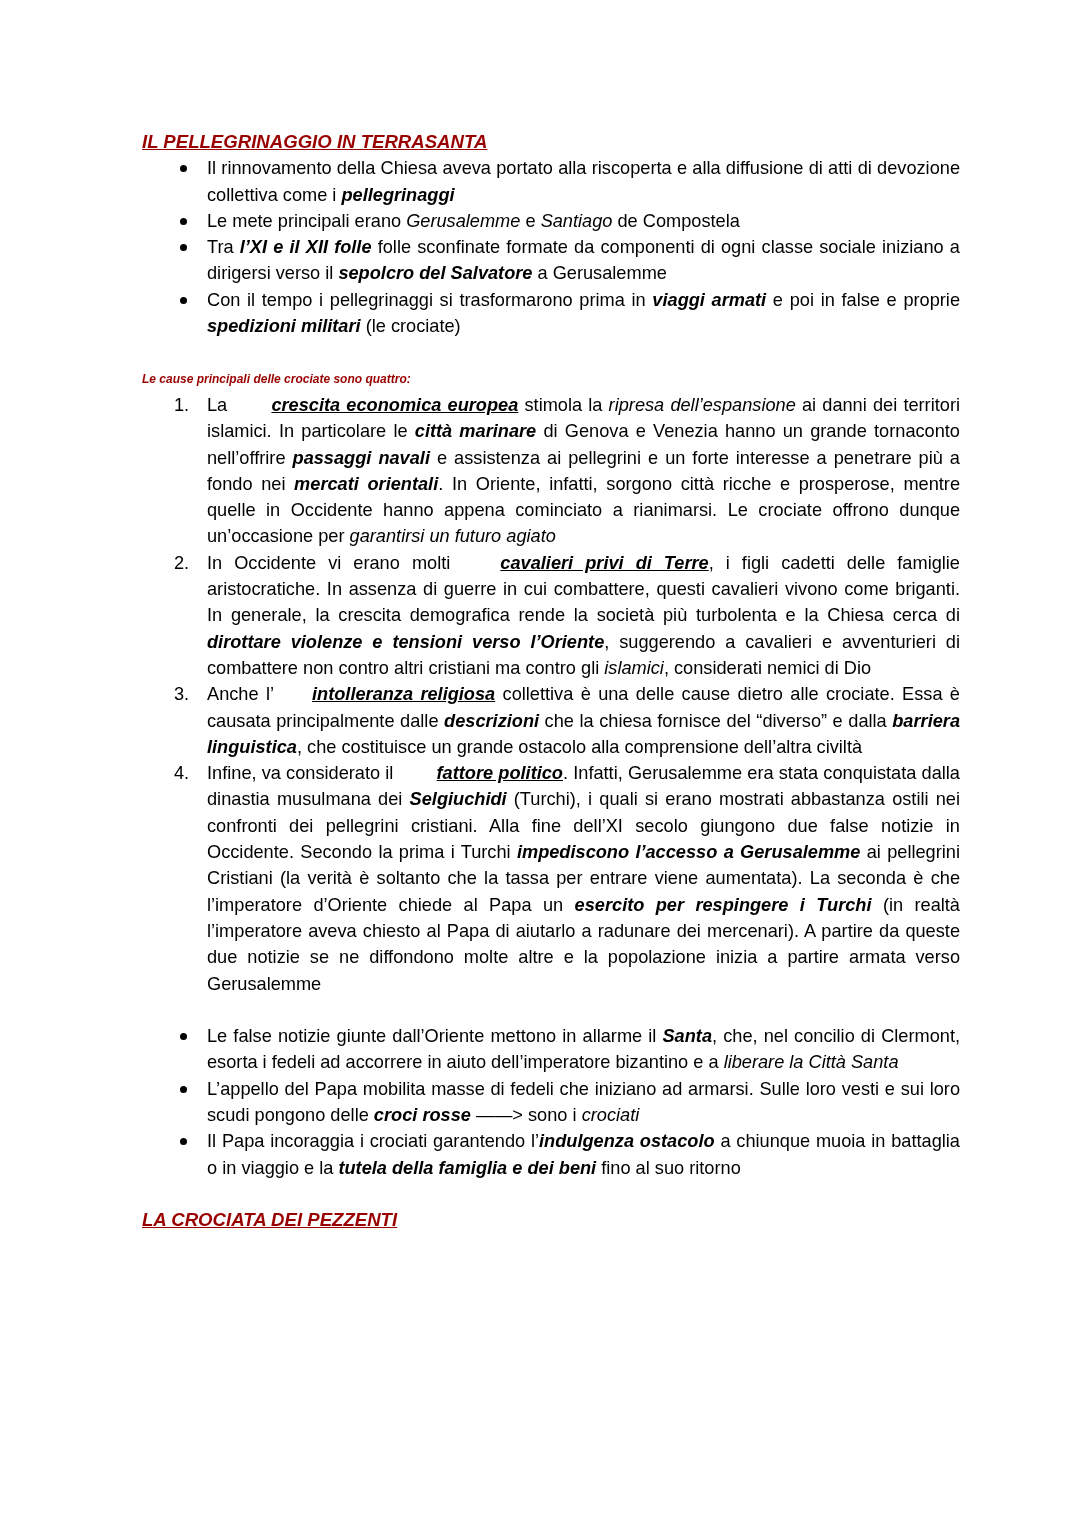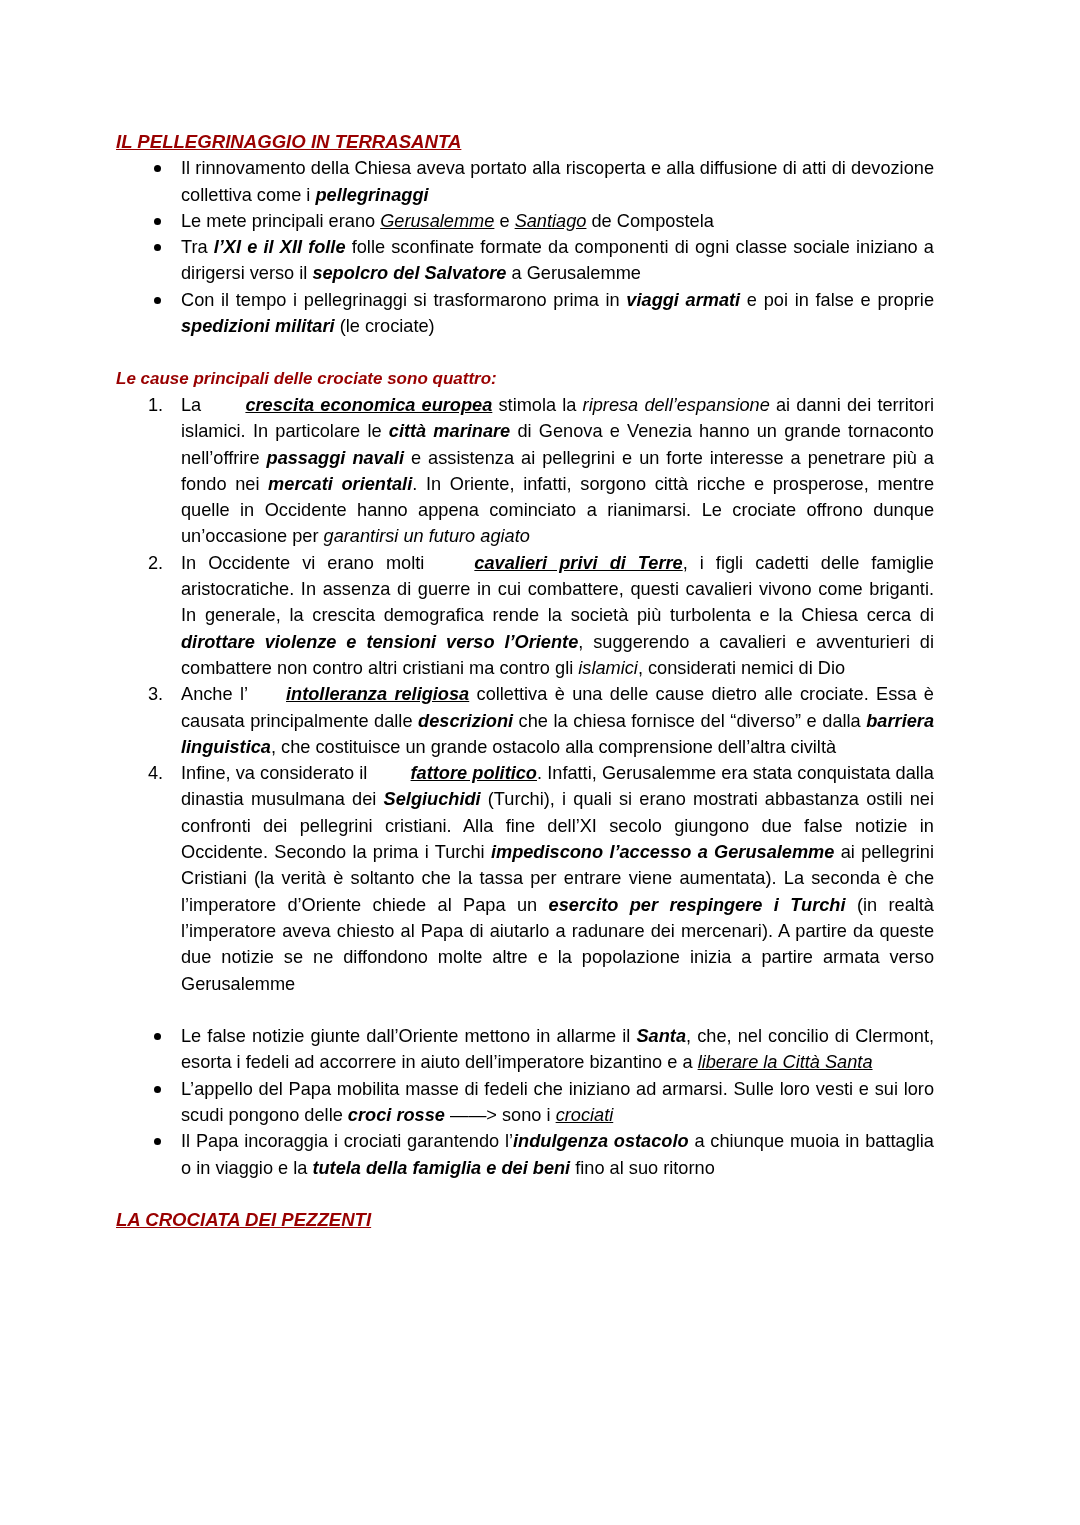--- a/index.html
+++ b/index.html
@@ -12,38 +12,38 @@
       height: 1525px;
       position: relative;
       overflow: hidden;
       font-family: "Liberation Sans", sans-serif;
       color: #000000;
       font-size: 18.2px;
       line-height: 26.3px;
     }
     .page {
       position: absolute;
-      left: 116px;
+      left: 142px;
       top: 129px;
       width: 818px;
     }
     .heading {
       color: #990000;
       font-weight: bold;
       font-style: italic;
       text-decoration: underline;
       font-size: 18.6px;
       line-height: 26.3px;
       margin: 0;
     }
     .subheading {
       color: #990000;
       font-weight: bold;
       font-style: italic;
-      font-size: 17px;
+      font-size: 12px;
       line-height: 26.3px;
       margin: 0;
     }
     ul.bullets, ol.numbered {
       margin: 0;
       padding: 0;
       list-style: none;
     }
     .item {
       position: relative;
@@ -61,21 +61,21 @@
       background: #000;
     }
     .num-marker {
       position: absolute;
       left: 32px;
       top: 0;
     }
     .i { font-style: italic; }
     .bi { font-weight: bold; font-style: italic; }
     .biu { font-weight: bold; font-style: italic; text-decoration: underline; margin-left: 38px; }
-    .iu { font-style: italic; text-decoration: underline; }
+    .iu { font-style: italic; }
     .gap { height: 26.3px; }
   </style>
 </head>
 <body>
 
 <div class="page">
 
   <h2 class="heading">IL PELLEGRINAGGIO IN TERRASANTA</h2>
   <ul class="bullets">
     <li class="item"><span class="bullet-dot"></span><span>Il rinnovamento della Chiesa aveva portato alla riscoperta e alla diffusione di atti di devozione collettiva come i </span><span class="bi">pellegrinaggi</span></li>

